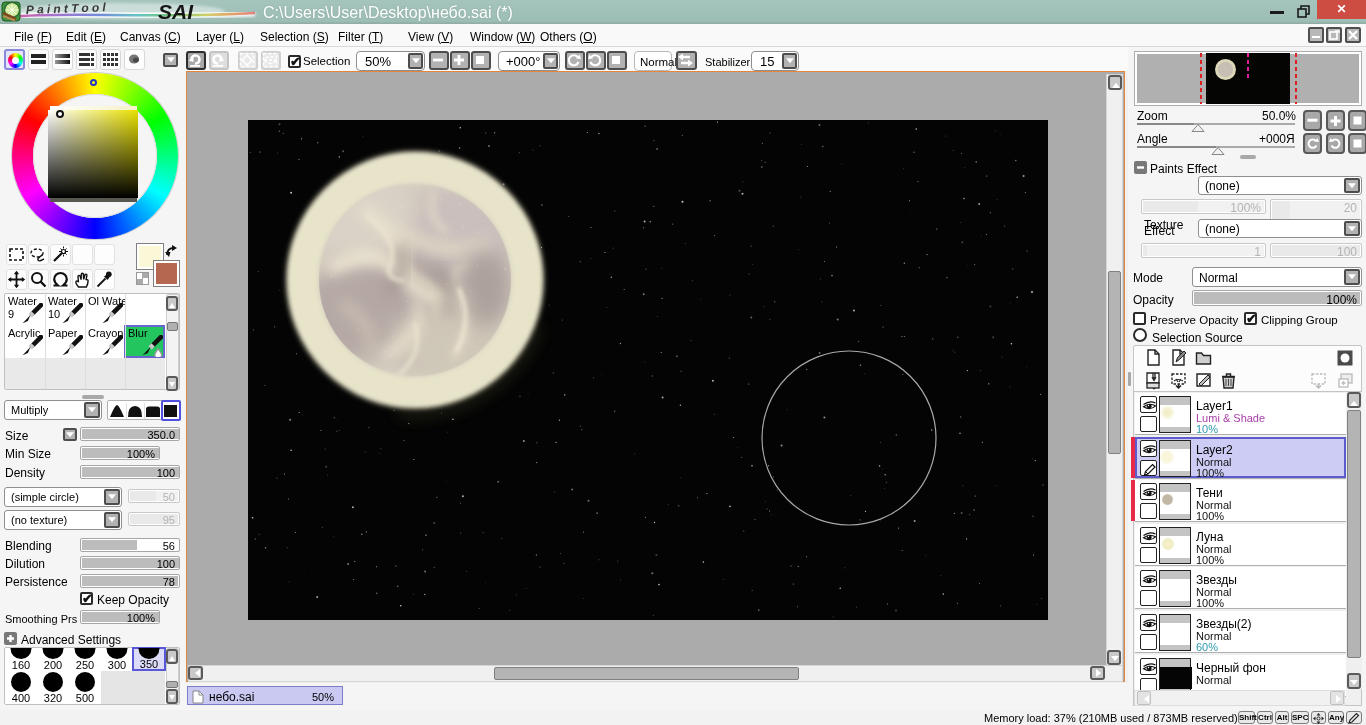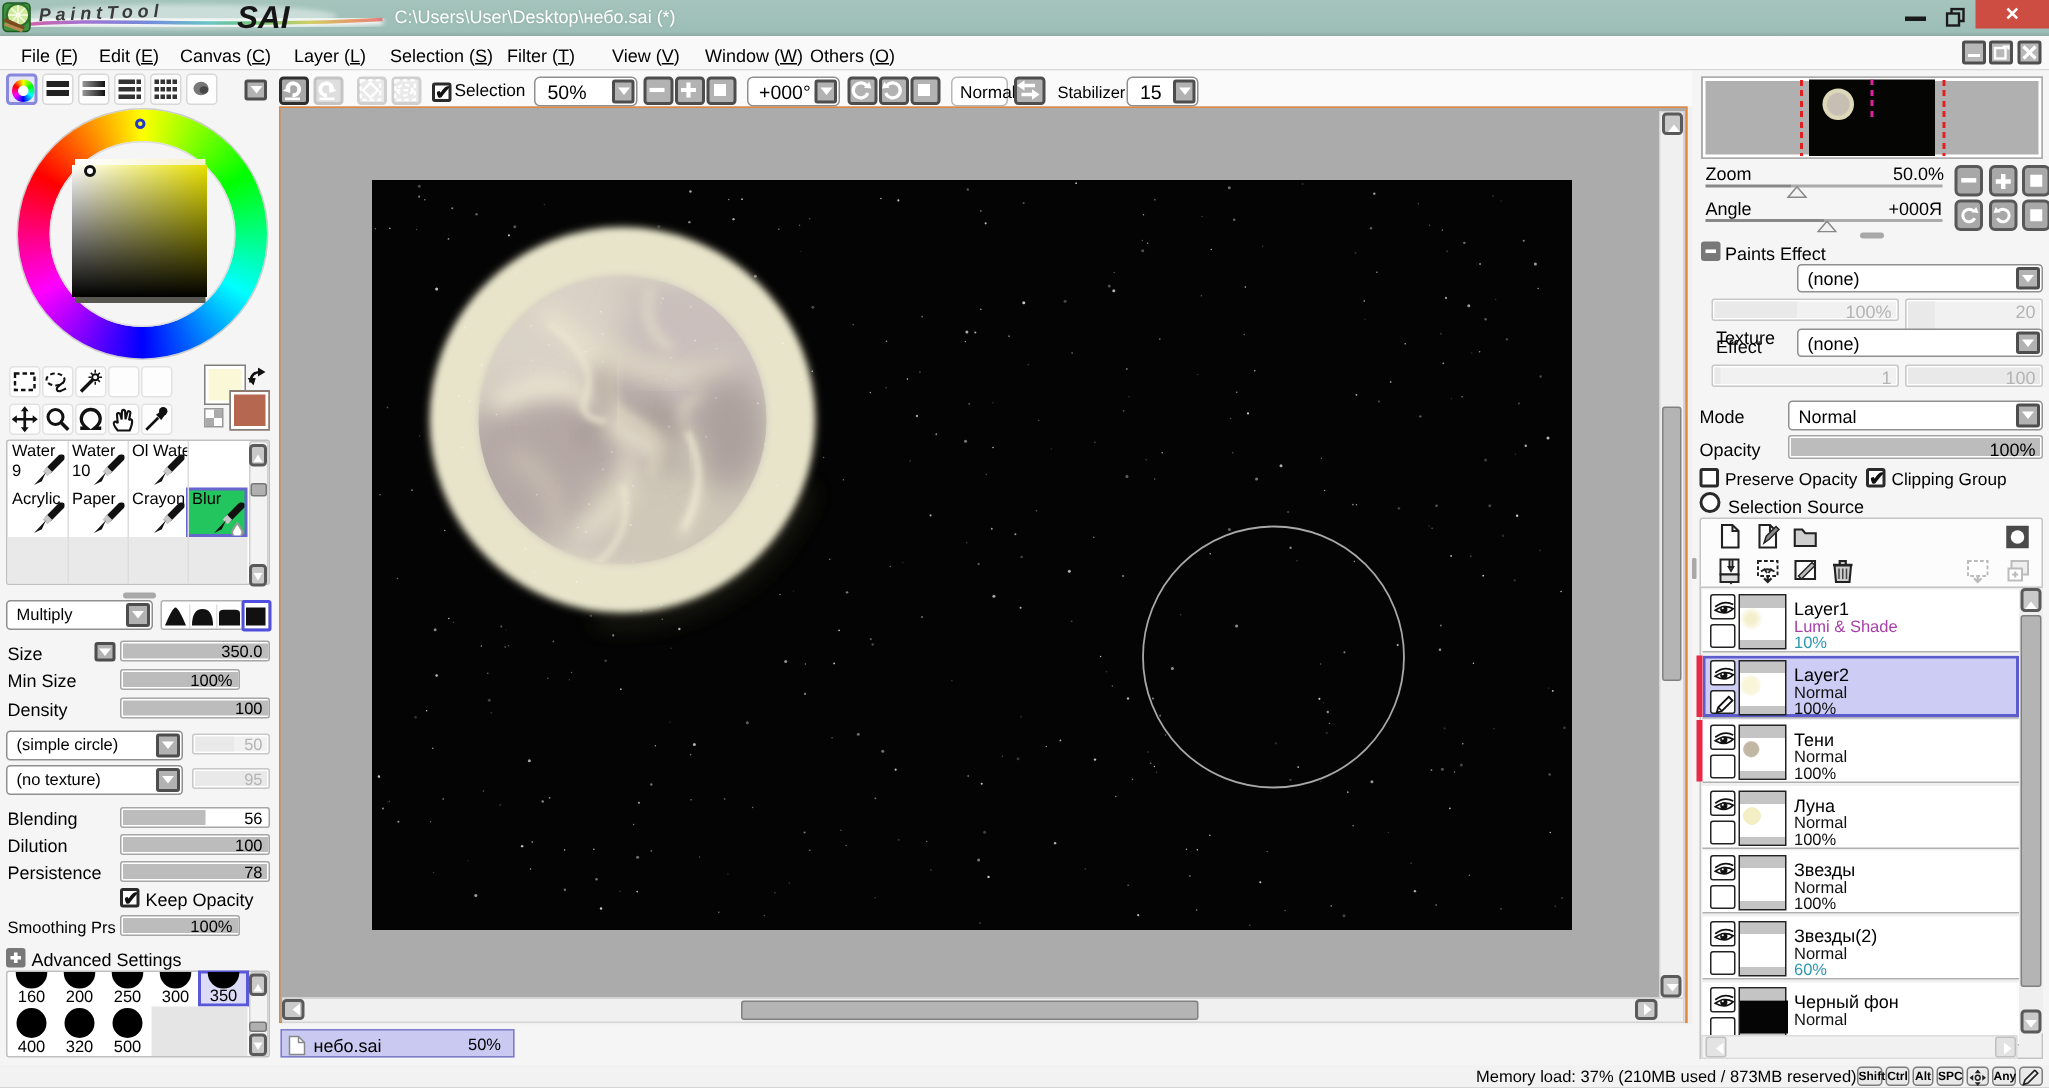--- a/index.html
+++ b/index.html
@@ -2,21 +2,21 @@
 <html><head>
 <meta charset="utf-8">
 <style>
 * { margin:0; padding:0; box-sizing:border-box; }
 html,body { width:1366px; height:725px; overflow:hidden; }
 body { font-family:"Liberation Sans", sans-serif; background:#f0f0f0; position:relative; font-size:11px; color:#000; }
 
 
 #titlebar { position:absolute; left:0; top:0; width:1366px; height:24px;
   background:linear-gradient(#a4c4bc,#9dbeb6 88%,#8fa9a2); }
-#title-text { position:absolute; left:263px; top:4px; font-size:12px; color:#fff; text-shadow:0 0 2px #8aa89d; }
+#title-text { position:absolute; left:263px; top:4px; font-size:16px; color:#fff; text-shadow:0 0 2px #8aa89d; }
 #btn-min { position:absolute; left:1270px; top:11px; width:14px; height:3px; background:#1a1a1a; }
 #btn-close { position:absolute; left:1317px; top:0; width:49px; height:19px; background:#cd4d43; color:#fff; text-align:center; font-size:12px; line-height:19px; font-weight:bold; }
 
 
 #menubar { position:absolute; left:0; top:24px; width:1366px; height:23px; background:#f9f9f9; border-bottom:1px solid #d8d8d8; }
 #menubar span.mi { position:absolute; top:6px; font-size:12px; }
 .mdi-btn { position:absolute; top:27px; width:16px; height:16px; background:#b8b8b8; border:2px solid #4f4f4f; border-radius:2px; color:#fff; }
 .slider { position:absolute; height:14px; border:1px solid #a6a6a6; border-radius:2px; background:#fff; box-shadow:inset 0 0 0 1px #fff; overflow:hidden; }
 .slider .fill { position:absolute; left:1px; top:1px; bottom:1px; background:#bcbcbc; }
 .slider .val { position:absolute; right:4px; top:1px; font-size:11px; }

